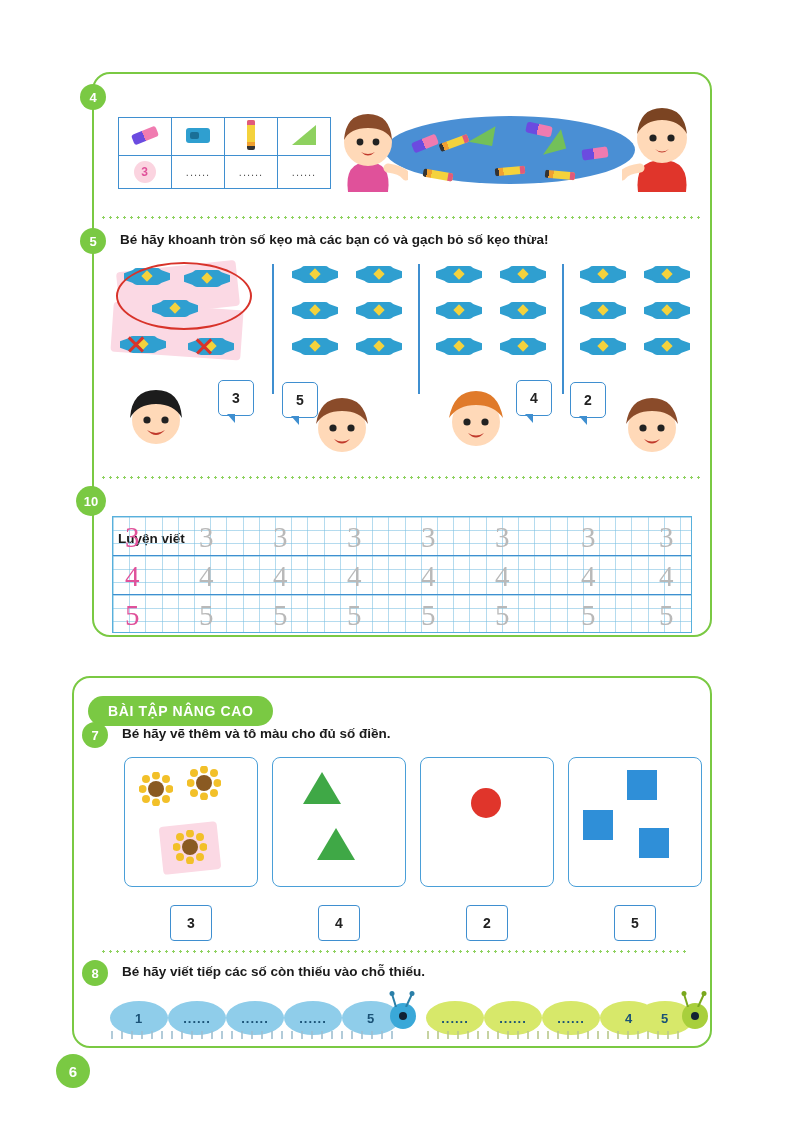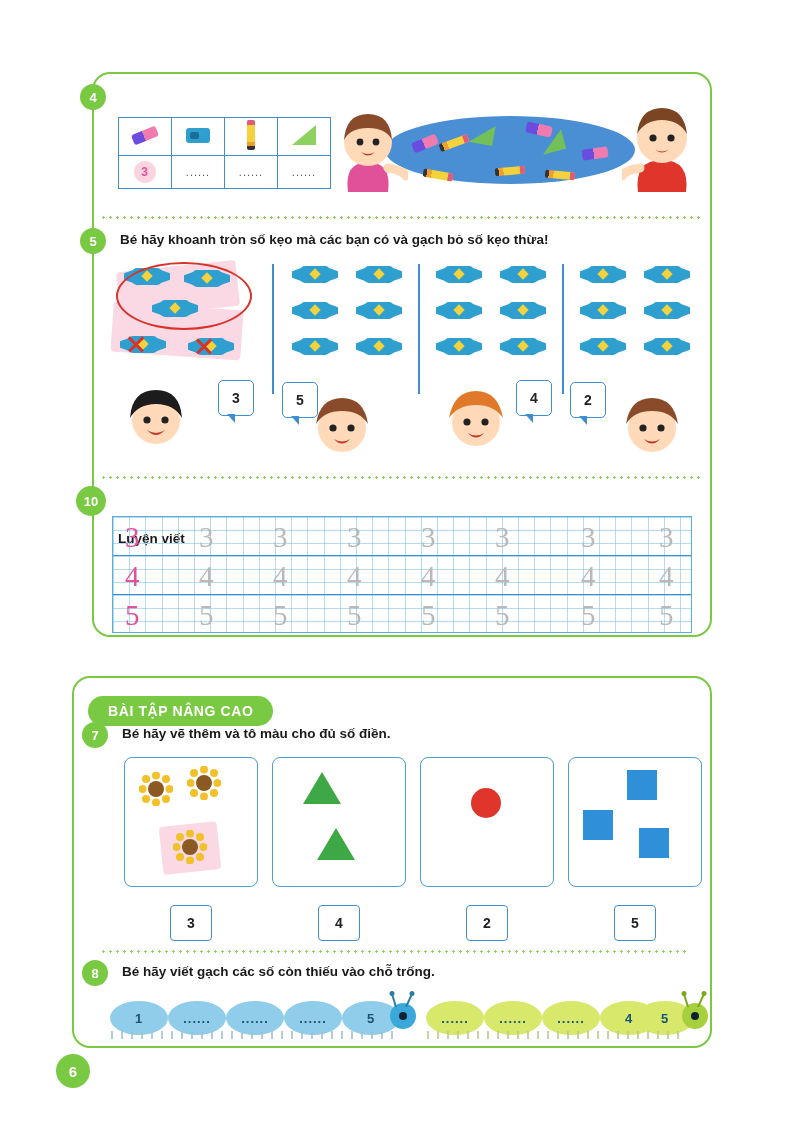--- a/index.html
+++ b/index.html
@@ -521,21 +521,21 @@
   </div>
 
   <div class="ansbox" style="left:170px;top:905px;">3</div>
   <div class="ansbox" style="left:318px;top:905px;">4</div>
   <div class="ansbox" style="left:466px;top:905px;">2</div>
   <div class="ansbox" style="left:614px;top:905px;">5</div>
 
   <div class="sep" style="left:100px;top:948px;width:590px;"></div>
 
   <div class="bullet" style="left:82px;top:960px;">8</div>
-  <div class="qtext" style="left:122px;top:964px;">Bé hãy viết gạch các số còn thiếu vào chỗ trống.</div>
+  <div class="qtext" style="left:122px;top:964px;">Bé hãy viết tiếp các số còn thiếu vào chỗ thiếu.</div>
 
   <div id="ex8">
 
     <div class="seg blue" style="left:10px;top:6px;">1</div>
     <div class="seg blue" style="left:68px;top:6px;">......</div>
     <div class="seg blue" style="left:126px;top:6px;">......</div>
     <div class="seg blue" style="left:184px;top:6px;">......</div>
     <div class="seg blue" style="left:242px;top:6px;">5</div>
     <div class="head" style="left:290px;top:8px;"></div>
     <svg style="position:absolute;left:288px;top:-4px;" width="34" height="16" viewBox="0 0 34 16">

